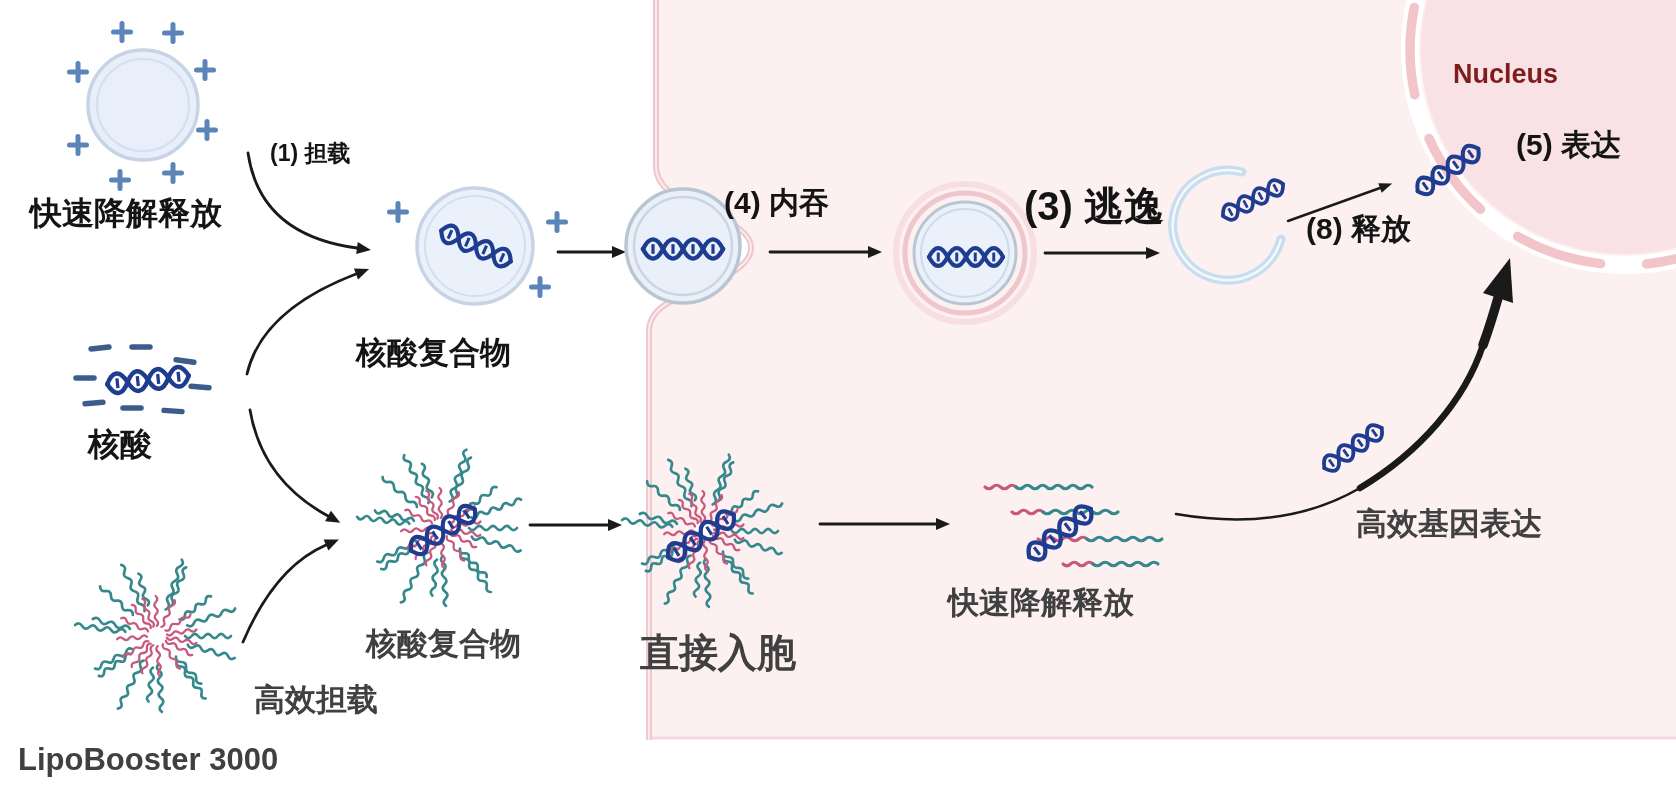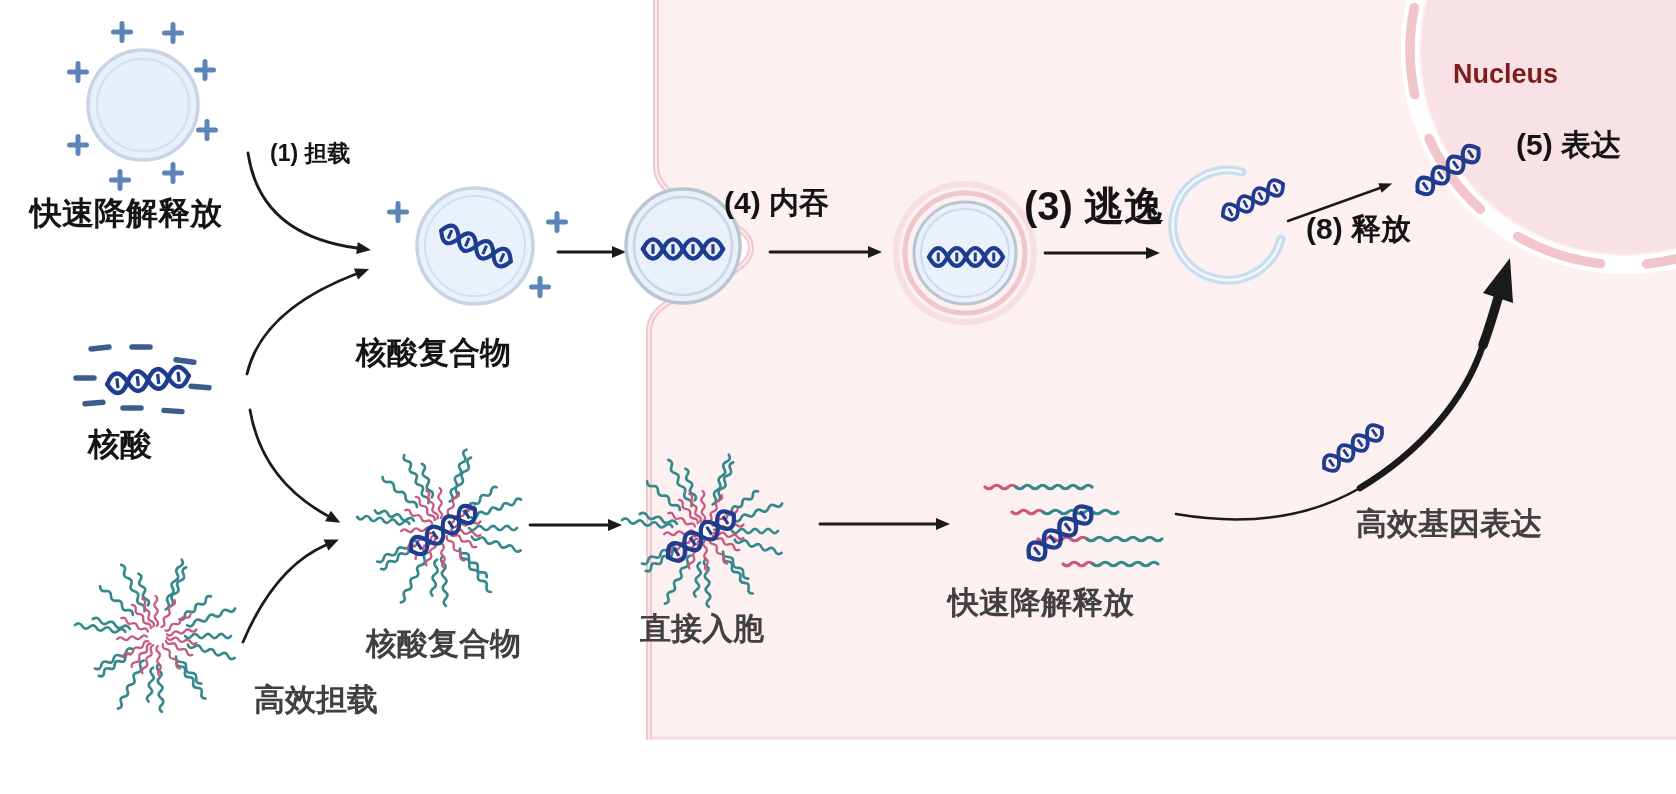--- a/index.html
+++ b/index.html
@@ -311,27 +311,28 @@
       <path d="M-9,0H9" stroke="#3c5d8c" stroke-width="5.5" stroke-linecap="round" transform="translate(185,361) rotate(8)"></path>
       <path d="M-9,0H9" stroke="#3c5d8c" stroke-width="5.5" stroke-linecap="round" transform="translate(85,378) rotate(0)"></path>
       <path d="M-9,0H9" stroke="#3c5d8c" stroke-width="5.5" stroke-linecap="round" transform="translate(200,387) rotate(5)"></path>
       <path d="M-9,0H9" stroke="#3c5d8c" stroke-width="5.5" stroke-linecap="round" transform="translate(94,403) rotate(-5)"></path>
       <path d="M-9,0H9" stroke="#3c5d8c" stroke-width="5.5" stroke-linecap="round" transform="translate(132,408) rotate(0)"></path>
       <path d="M-9,0H9" stroke="#3c5d8c" stroke-width="5.5" stroke-linecap="round" transform="translate(173,411) rotate(4)"></path>
     </svg>
 
   <div class="lbl" style="left:30px;top:196px;font-size:32px">快速降解释放</div>
   <div class="lbl" style="left:88px;top:427px;font-size:32px">核酸</div>
+  <div class="lbl red" style="left:18px;top:743px;font-size:31px">LipoBooster 3000</div>
 
   <div class="lbl" style="left:270px;top:141px;font-size:23px">(1)  担载</div>
   <div class="lbl" style="left:356px;top:336px;font-size:31px">核酸复合物</div>
   <div class="lbl" style="left:724px;top:186px;font-size:30px">(4)  内吞</div>
   <div class="lbl" style="left:1024px;top:184px;font-size:40px">(3)  逃逸</div>
   <div class="lbl" style="left:1306px;top:212px;font-size:30px">(8)  释放</div>
   <div class="lbl" style="left:1516px;top:128px;font-size:30px">(5)  表达</div>
   <div class="lbl nuc" style="left:1453px;top:60px;font-size:27px">Nucleus</div>
 
   <div class="lbl red" style="left:254px;top:683px;font-size:31px">高效担载</div>
   <div class="lbl red" style="left:366px;top:627px;font-size:31px">核酸复合物</div>
-  <div class="lbl red" style="left:640px;top:612px;font-size:31px">直接入胞</div>
+  <div class="lbl red" style="left:640px;top:632px;font-size:39px">直接入胞</div>
   <div class="lbl red" style="left:948px;top:586px;font-size:31px">快速降解释放</div>
   <div class="lbl red" style="left:1356px;top:507px;font-size:31px">高效基因表达</div>
 </div>
 
 </body></html>

